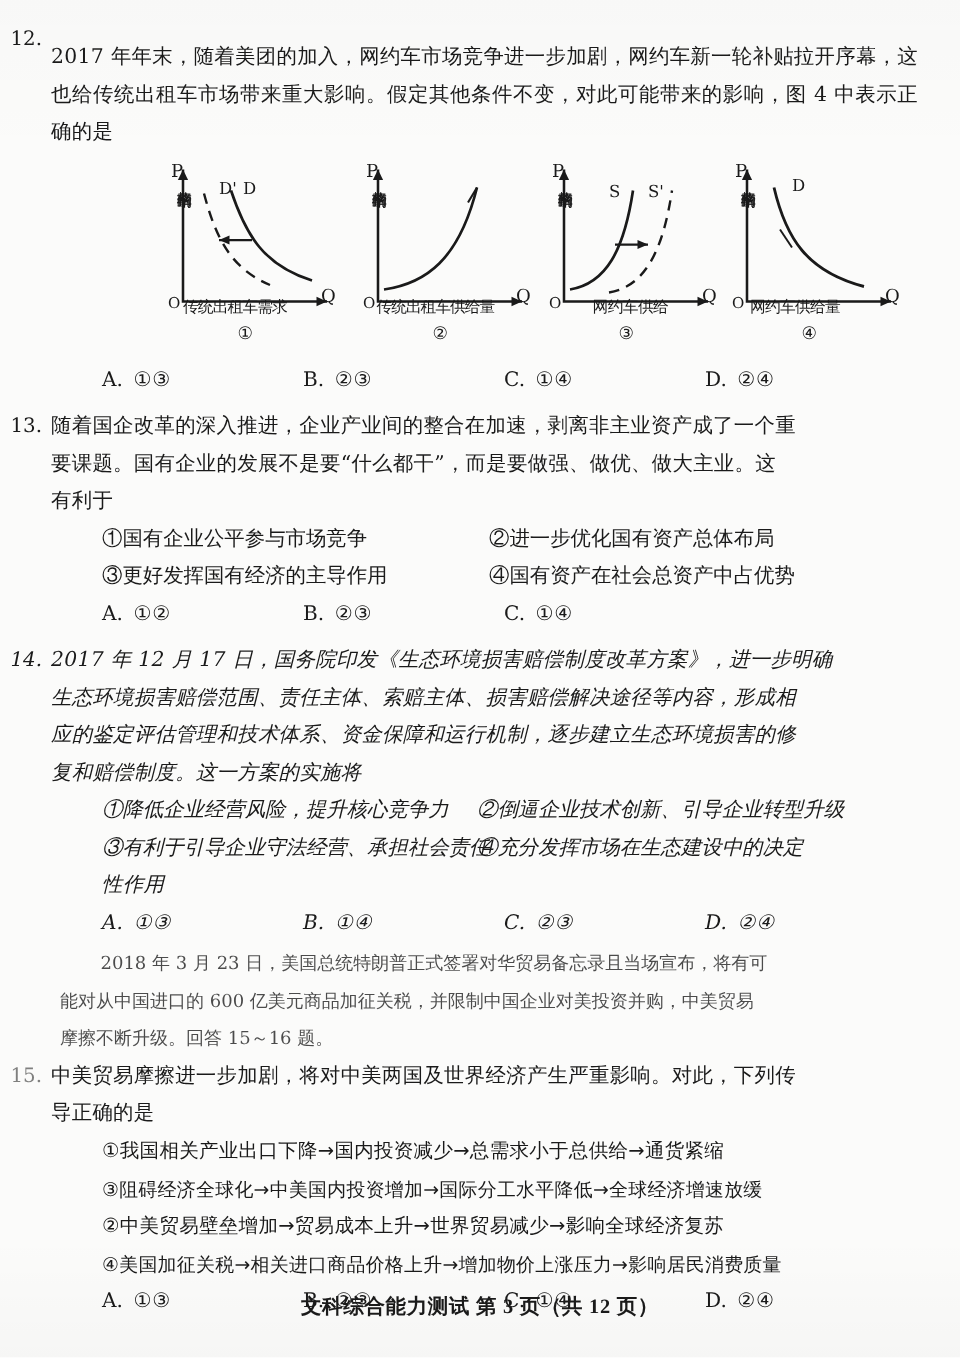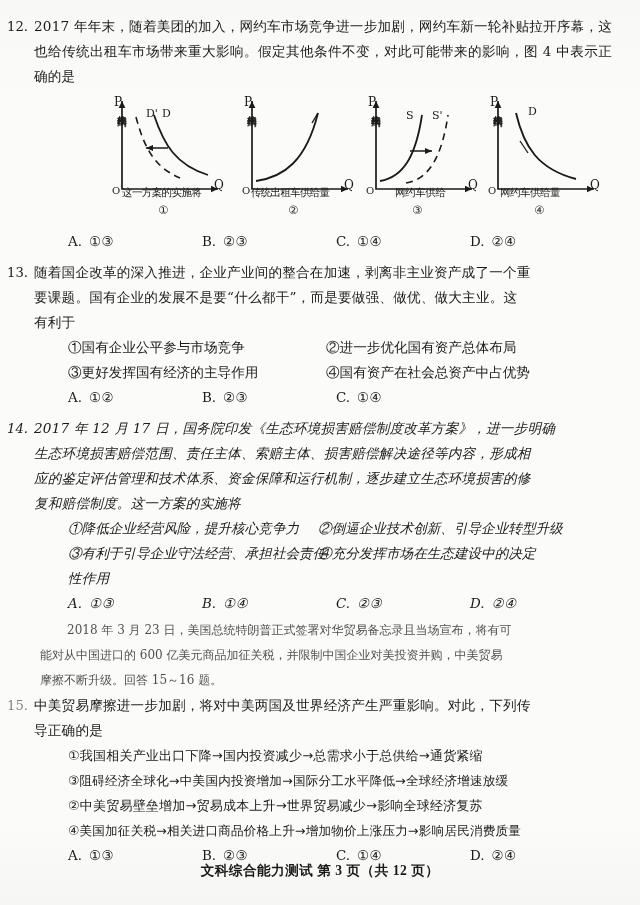--- a/index.html
+++ b/index.html
@@ -48,20 +48,21 @@
     font-family: "DejaVu Serif", "Liberation Serif", serif;
   }
   .qtext {
     flex: 1 1 auto;
     font-size: 13.6px;
     line-height: 25px;
     letter-spacing: 0.2px;
     text-align: justify;
     text-justify: inter-ideograph;
     padding-right: 28px;
+    margin-top: 12px;
   }
   .line {
     font-size: 13.6px;
     line-height: 25px;
     letter-spacing: 0.2px;
     white-space: nowrap;
   }
   .sub-opts {
     margin-left: 68px;
   }
@@ -182,21 +183,21 @@
 
           <path d="M40 24 C 48 54, 58 74, 84 85" fill="none" stroke="#1a1a1a" stroke-width="1.6" stroke-dasharray="7 5"></path>
 
           <path d="M72 55 L50 55" fill="none" stroke="#1a1a1a" stroke-width="1.5"></path>
           <path d="M50 55 l7 -3 v6 z" fill="#1a1a1a"></path>
         </svg>
         <div style="position:absolute;left:18px;top:2px;font-size:12px;">P</div>
         <div class="vlabel" style="position:absolute;left:20px;top:16px;">网约车价格</div>
         <div style="position:absolute;left:118px;top:85px;font-size:12px;">Q</div>
         <div style="position:absolute;left:16px;top:92px;font-size:10px;">O</div>
-        <div style="position:absolute;left:26px;top:93px;font-size:10.5px;white-space:nowrap;letter-spacing:-0.6px;">这一方案的实施将</div>
+        <div style="position:absolute;left:26px;top:93px;font-size:10.5px;white-space:nowrap;letter-spacing:-0.6px;">传统出租车需求</div>
         <div style="position:absolute;left:50px;top:14px;font-size:11px;">D'</div>
         <div style="position:absolute;left:66px;top:14px;font-size:11px;">D</div>
         <div class="chart-index" style="left:0;top:110px;">①</div>
       </div>
 
       <div class="chart" style="left:226px;">
         <svg width="135" height="115" viewBox="0 0 135 115">
           <path d="M26 8 L26 96 L122 96" fill="none" stroke="#1a1a1a" stroke-width="1.7"></path>
           <path d="M26 8 l-3.4 7 h6.8 z" fill="#1a1a1a"></path>
           <path d="M122 96 l-7 -3.2 v6.4 z" fill="#1a1a1a"></path>

